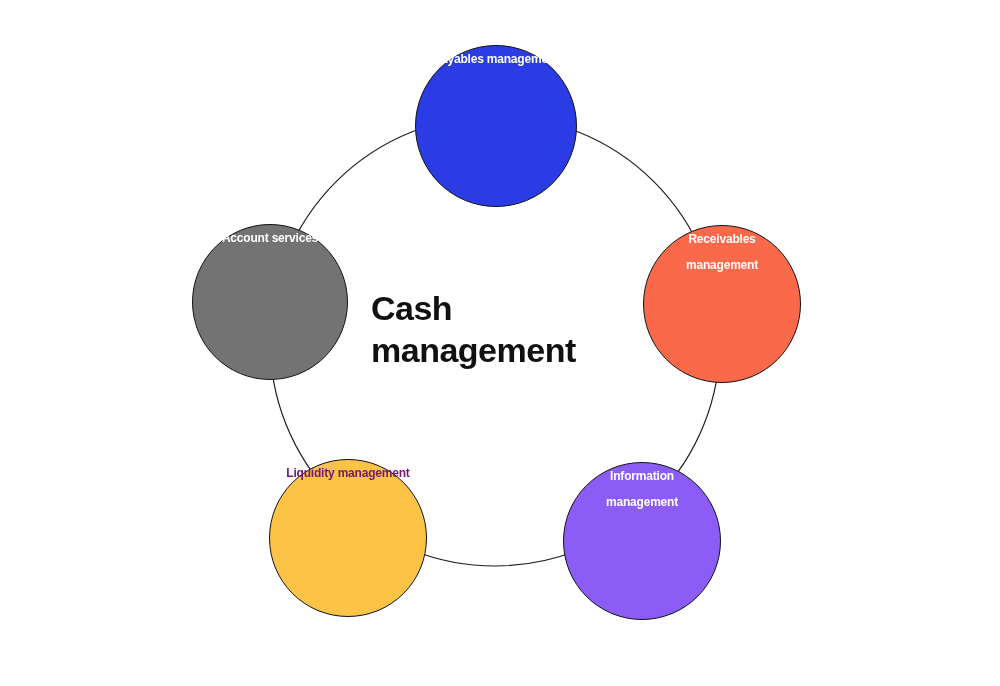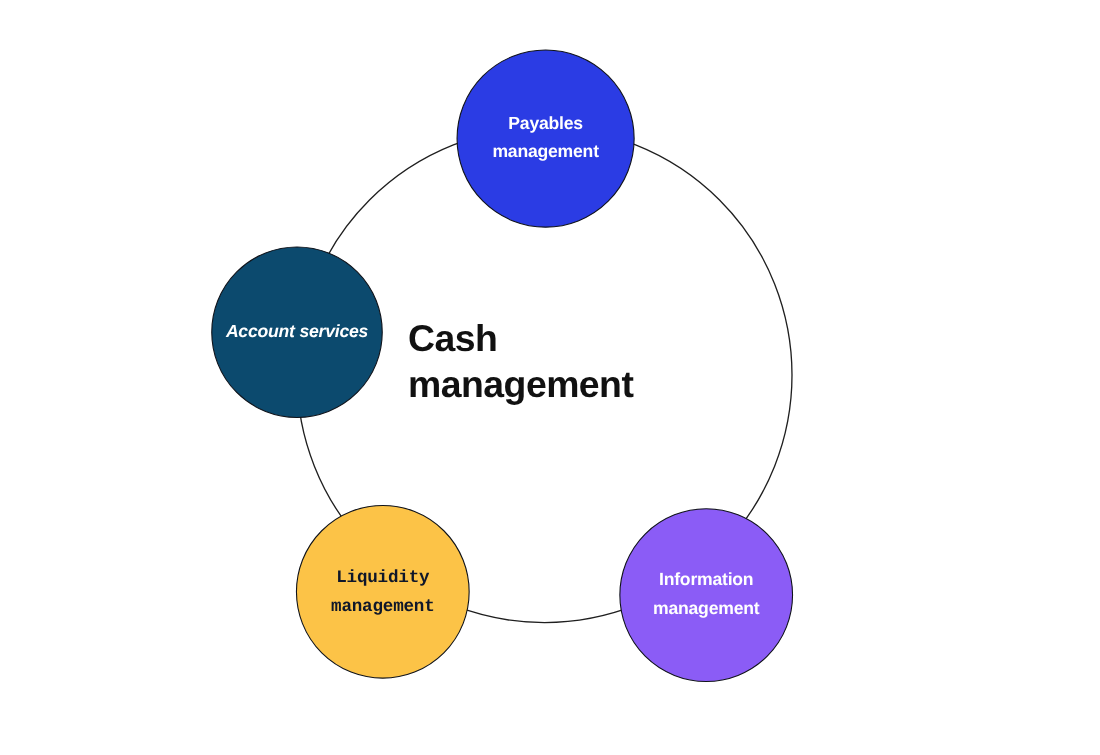--- a/index.html
+++ b/index.html
@@ -17,25 +17,25 @@
   .ring-svg {
     position: absolute;
     left: 0; top: 0;
     width: 1000px; height: 686px;
   }
   .node {
     position: absolute;
     border-radius: 50%;
     border: 1.5px solid #10131a;
     display: flex;
-    align-items: center;
+    align-items: flex-start;
     justify-content: center;
     text-align: center;
     font-weight: bold;
-    font-size: 16px;
+    font-size: 12px;
     line-height: 26px;
     padding: 0 12px;
     letter-spacing: -0.2px;
   }
   #node-payables    { left: 415px; top: 45px;  width: 162px; height: 162px; }
   #node-receivables { left: 643px; top: 225px; width: 158px; height: 158px; }
   #node-information { left: 563px; top: 462px; width: 158px; height: 158px; }
   #node-liquidity   { left: 269px; top: 459px; width: 158px; height: 158px; }
   #node-account     { left: 192px; top: 224px; width: 156px; height: 156px; }
   .center-title {
@@ -55,28 +55,31 @@
 <div class="canvas">
 
   <svg class="ring-svg" viewBox="0 0 1000 686" xmlns="http://www.w3.org/2000/svg">
     <circle cx="495" cy="341" r="225" fill="none" stroke-width="1.2" stroke="#1f1f1f"></circle>
   </svg>
 
   <div class="node" id="node-payables" style="background-color: rgb(43, 60, 228); color: rgb(255, 255, 255);">
     <span class="node-label">Payables management</span>
   </div>
 
+  <div class="node" id="node-receivables" style="background-color: rgb(249, 105, 74); color: rgb(255, 255, 255);">
+    <span class="node-label">Receivables management</span>
+  </div>
 
   <div class="node" id="node-information" style="background-color: #8b5cf6; color: rgb(255, 255, 255);">
     <span class="node-label">Information management</span>
   </div>
 
-  <div class="node" id="node-liquidity" style="background-color: rgb(252, 195, 71); color: #0f172a; font-family: Liberation Mono, monospace;">
+  <div class="node" id="node-liquidity" style="background-color: rgb(252, 195, 71); color: #701a75;">
     <span class="node-label">Liquidity management</span>
   </div>
 
-  <div class="node" id="node-account" style="background-color: #0c4a6e; color: rgb(255, 255, 255); font-style: italic;">
+  <div class="node" id="node-account" style="background-color: #737373; color: rgb(255, 255, 255);">
     <span class="node-label">Account services</span>
   </div>
 
   <div class="center-title" style="color: rgb(17, 17, 17);">Cash management</div>
 
 </div>
 
 </body></html>

